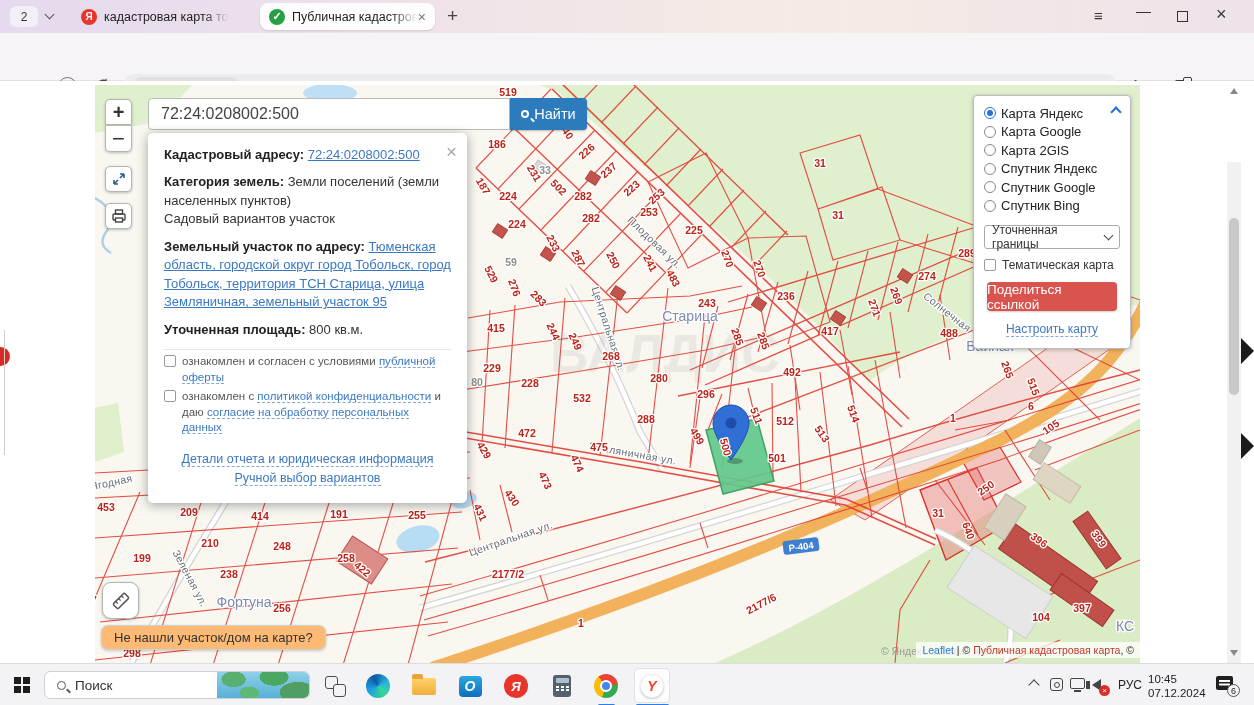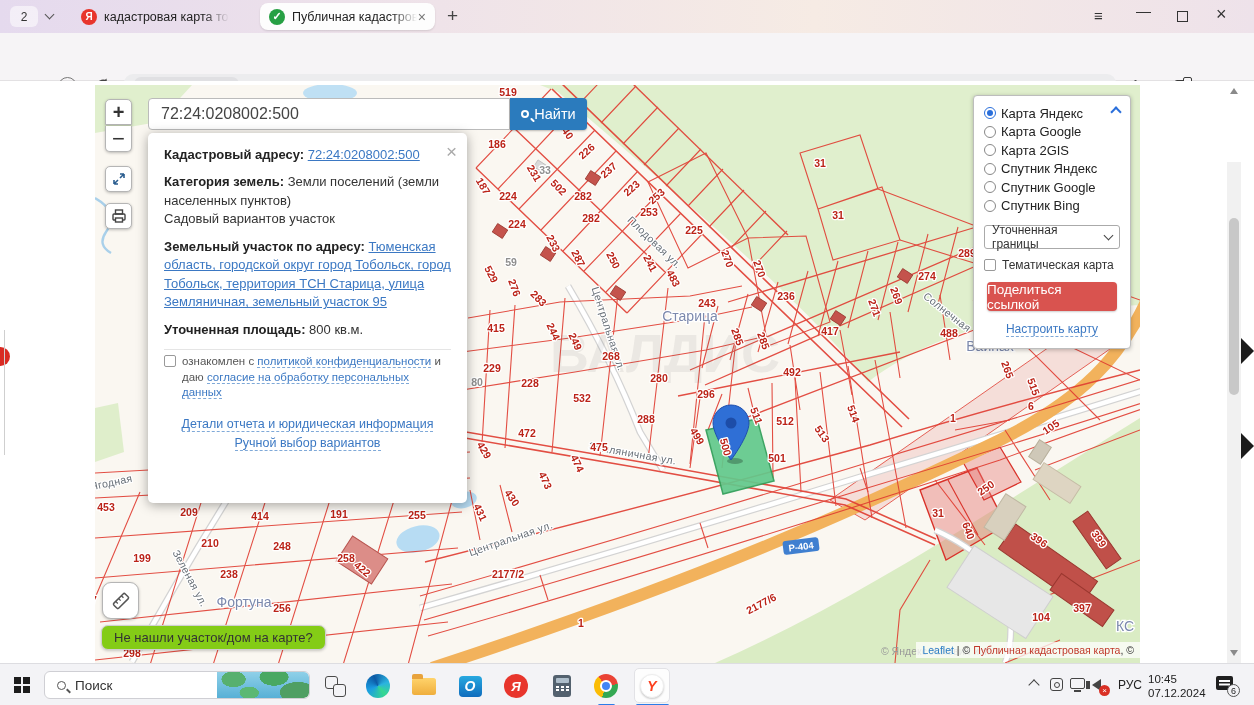--- a/index.html
+++ b/index.html
@@ -66,21 +66,21 @@
     paint-order:stroke;stroke:#fff;stroke-width:2.6px;}
 
   
   .lf-btn{background:#fff;border:1px solid #b5b5b5;border-radius:5px;display:flex;align-items:center;justify-content:center;
     box-shadow:0 1px 3px rgba(0,0,0,.25);}
   #zoom-in{left:10px;top:14px;width:27px;height:26px;border-radius:5px 5px 0 0;font-size:20px;font-weight:bold;color:#333;}
   #zoom-out{left:10px;top:41px;width:27px;height:26px;border-radius:0 0 5px 5px;border-top:none;font-size:22px;color:#333;}
   #expand-btn{left:10px;top:81px;width:27px;height:26px;}
   #print-btn{left:10px;top:118px;width:27px;height:26px;}
   #measure-btn{left:7px;top:497px;width:37px;height:37px;border-radius:9px;}
-  #notfound-pill{left:6px;top:540px;height:25px;padding:4px 12px;background:#84cc16;border:1px solid #d0d0d0;border-radius:7px;
+  #notfound-pill{left:6px;top:540px;height:25px;padding:4px 12px;background:#fdba74;border:1px solid #d0d0d0;border-radius:7px;
     display:flex;align-items:center;font-size:13px;color:#333;box-shadow:0 1px 3px rgba(0,0,0,.2);}
 
   
   #searchbar{left:53px;top:13px;display:flex;}
   #search-input{width:362px;height:32px;background:#fff;border:1px solid #bbb;border-radius:4px 0 0 4px;
     display:flex;align-items:center;padding:0 12px;font-size:16px;color:#444;}
   #search-btn{width:77px;height:32px;background:#2b7bbd;border-radius:0 4px 4px 0;display:flex;align-items:center;
     justify-content:center;color:#fff;font-size:14.5px;gap:5px;box-shadow:0 1px 2px rgba(0,0,0,.25);}
   .mag{width:8px;height:8px;border:2px solid #fff;border-radius:50%;position:relative;flex:0 0 8px;}
   .mag:after{content:"";position:absolute;left:7px;top:7px;width:5px;height:2px;background:#fff;transform:rotate(45deg);border-radius:1px;}
@@ -528,20 +528,25 @@
           <b>Земельный участок по адресу:</b>
           <a>Тюменская область, городской округ город Тобольск, город Тобольск, территория ТСН Старица, улица Земляничная, земельный участок 95</a>
         </div>
         <div style="margin-top:9px">
           <b>Уточненная площадь:</b>
           <span>800 кв.м.</span>
         </div>
         <div style="border-top:1px solid #e5e5e5;margin-top:10px"></div>
         <div class="consent">
           <span class="cbox"></span>
+          <span><span>ознакомлен и согласен с условиями</span>
+            <span class="dashlink">публичной оферты</span></span>
+        </div>
+        <div class="consent">
+          <span class="cbox"></span>
           <span><span>ознакомлен с</span>
             <span class="dashlink">политикой конфиденциальности</span>
             <span>и даю</span>
             <span class="dashlink">согласие на обработку персональных данных</span></span>
         </div>
         <div class="centerlinks">
           <span class="bluelink" style="text-decoration:none;border-bottom:1px dashed #7fa9d8">Детали отчета и юридическая информация</span><br>
           <span class="bluelink" style="text-decoration:none;border-bottom:1px dashed #7fa9d8">Ручной выбор вариантов</span>
         </div>
       </div>

